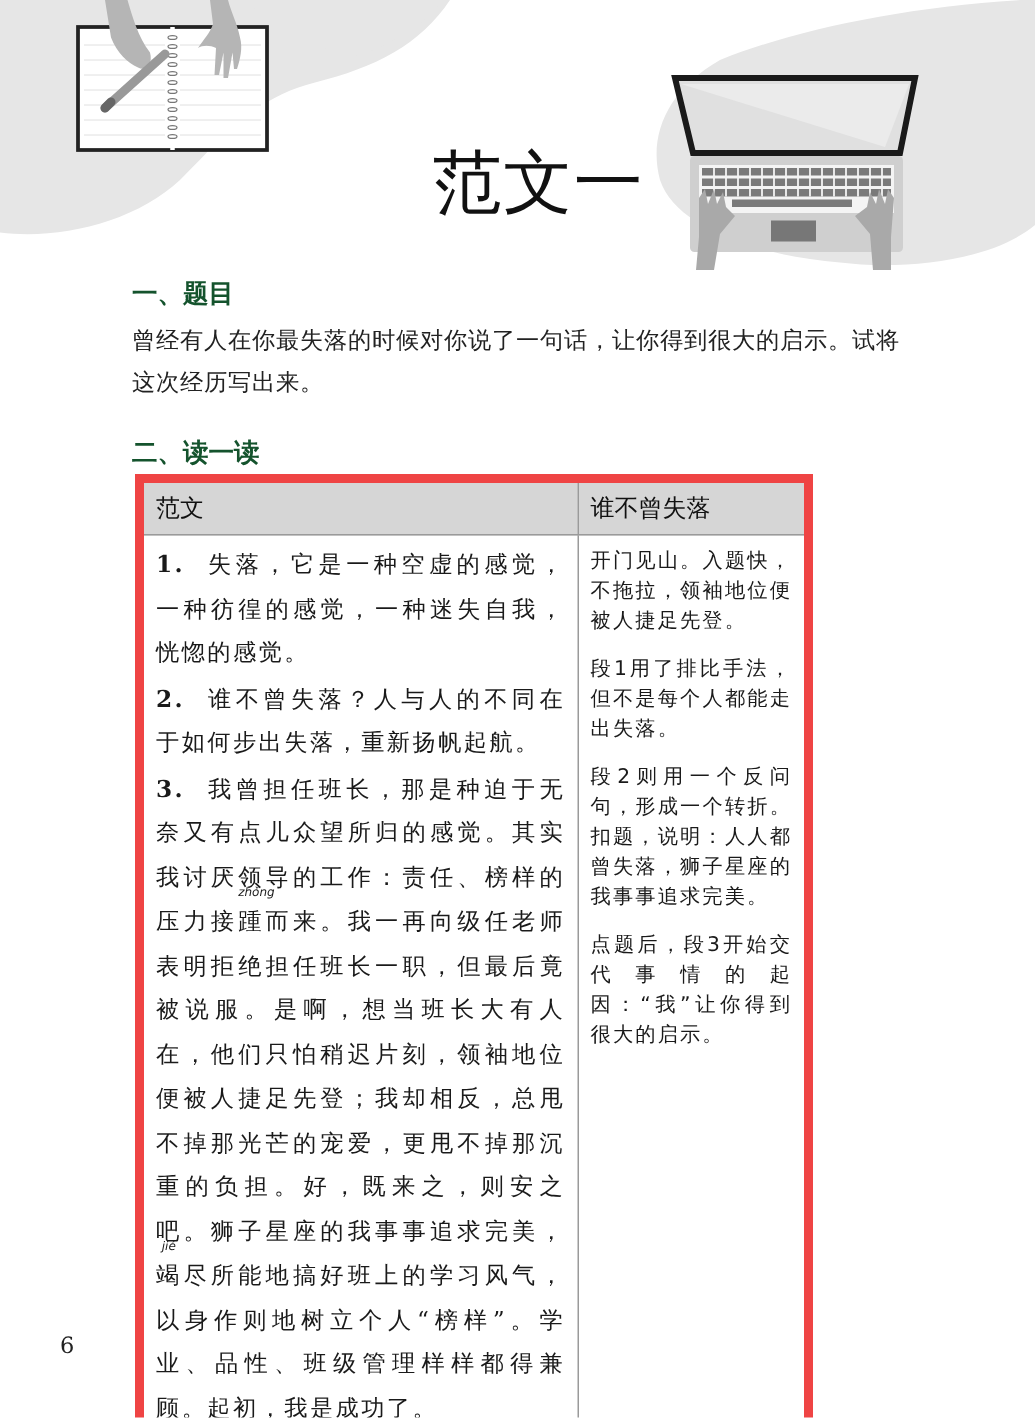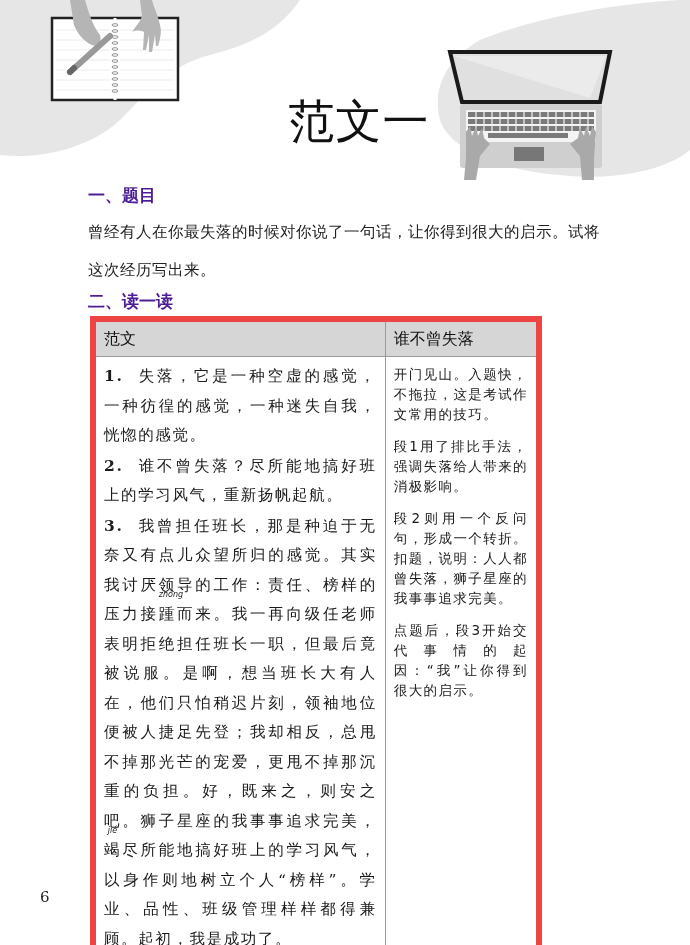--- a/index.html
+++ b/index.html
@@ -51,32 +51,32 @@
       letter-spacing: 1px;
       z-index: 2;
       color: #111;
       padding-left: 14px;
     }
     .section-heading {
       position: absolute;
       left: 88px;
       font-size: 17px;
       font-weight: bold;
-      color: #4c1d95;
+      color: #14532d;
       margin: 0;
     }
     .sec1 { top: 184px; }
     .sec2 { top: 290px; }
     .prompt {
       position: absolute;
       left: 88px;
       top: 213px;
       width: 520px;
       font-size: 15.5px;
-      line-height: 38px;
+      line-height: 28px;
       color: #222;
       margin: 0;
       letter-spacing: 0.5px;
     }
     table.essay {
       position: absolute;
       left: 90px;
       top: 316px;
       width: 452px;
       border-collapse: collapse;
@@ -239,30 +239,30 @@
     </tr>
   </thead>
   <tbody>
     <tr>
       <td class="col-essay">
         <div class="essay-text">
           <p class="essay-para">
             <span class="pnum">1.</span><span>失落，它是一种空虚的感觉，一种彷徨的感觉，一种迷失自我，恍惚的感觉。</span>
           </p>
           <p class="essay-para">
-            <span class="pnum">2.</span><span>谁不曾失落？尽所能地搞好班上的学习风气，重新扬帆起航。</span>
+            <span class="pnum">2.</span><span>谁不曾失落？人与人的不同在于如何步出失落，重新扬帆起航。</span>
           </p>
           <p class="essay-para">
             <span class="pnum">3.</span><span>我曾担任班长，那是种迫于无奈又有点儿众望所归的感觉。其实我讨厌领导的工作：责任、榜样的压力接</span><span class="ruby-wrap"><span class="pinyin">zhǒng</span><span>踵</span></span><span>而来。我一再向级任老师表明拒绝担任班长一职，但最后竟被说服。是啊，想当班长大有人在，他们只怕稍迟片刻，领袖地位便被人捷足先登；我却相反，总甩不掉那光芒的宠爱，更甩不掉那沉重的负担。好，既来之，则安之吧。狮子星座的我事事追求完美，</span><span class="ruby-wrap"><span class="pinyin">jié</span><span>竭</span></span><span>尽所能地搞好班上的学习风气，以身作则地树立个人“榜样”。学业、品性、班级管理样样都得兼顾。起初，我是成功了。</span>
           </p>
         </div>
       </td>
       <td class="col-tips">
-        <p class="tip">开门见山。入题快，不拖拉，这是考试作文常用的技巧。</p>
-        <p class="tip">段1用了排比手法，强调失落给人带来的消极影响。</p>
+        <p class="tip">开门见山。入题快，不拖拉，领袖地位便被人捷足先登。</p>
+        <p class="tip">段1用了排比手法，但不是每个人都能走出失落。</p>
         <p class="tip">段2则用一个反问句，形成一个转折。扣题，说明：人人都曾失落，狮子星座的我事事追求完美。</p>
         <p class="tip">点题后，段3开始交代事情的起因：“我”让你得到很大的启示。</p>
       </td>
     </tr>
   </tbody>
 </table>
 
 <div class="page-number">6</div>
 
 </body></html>

